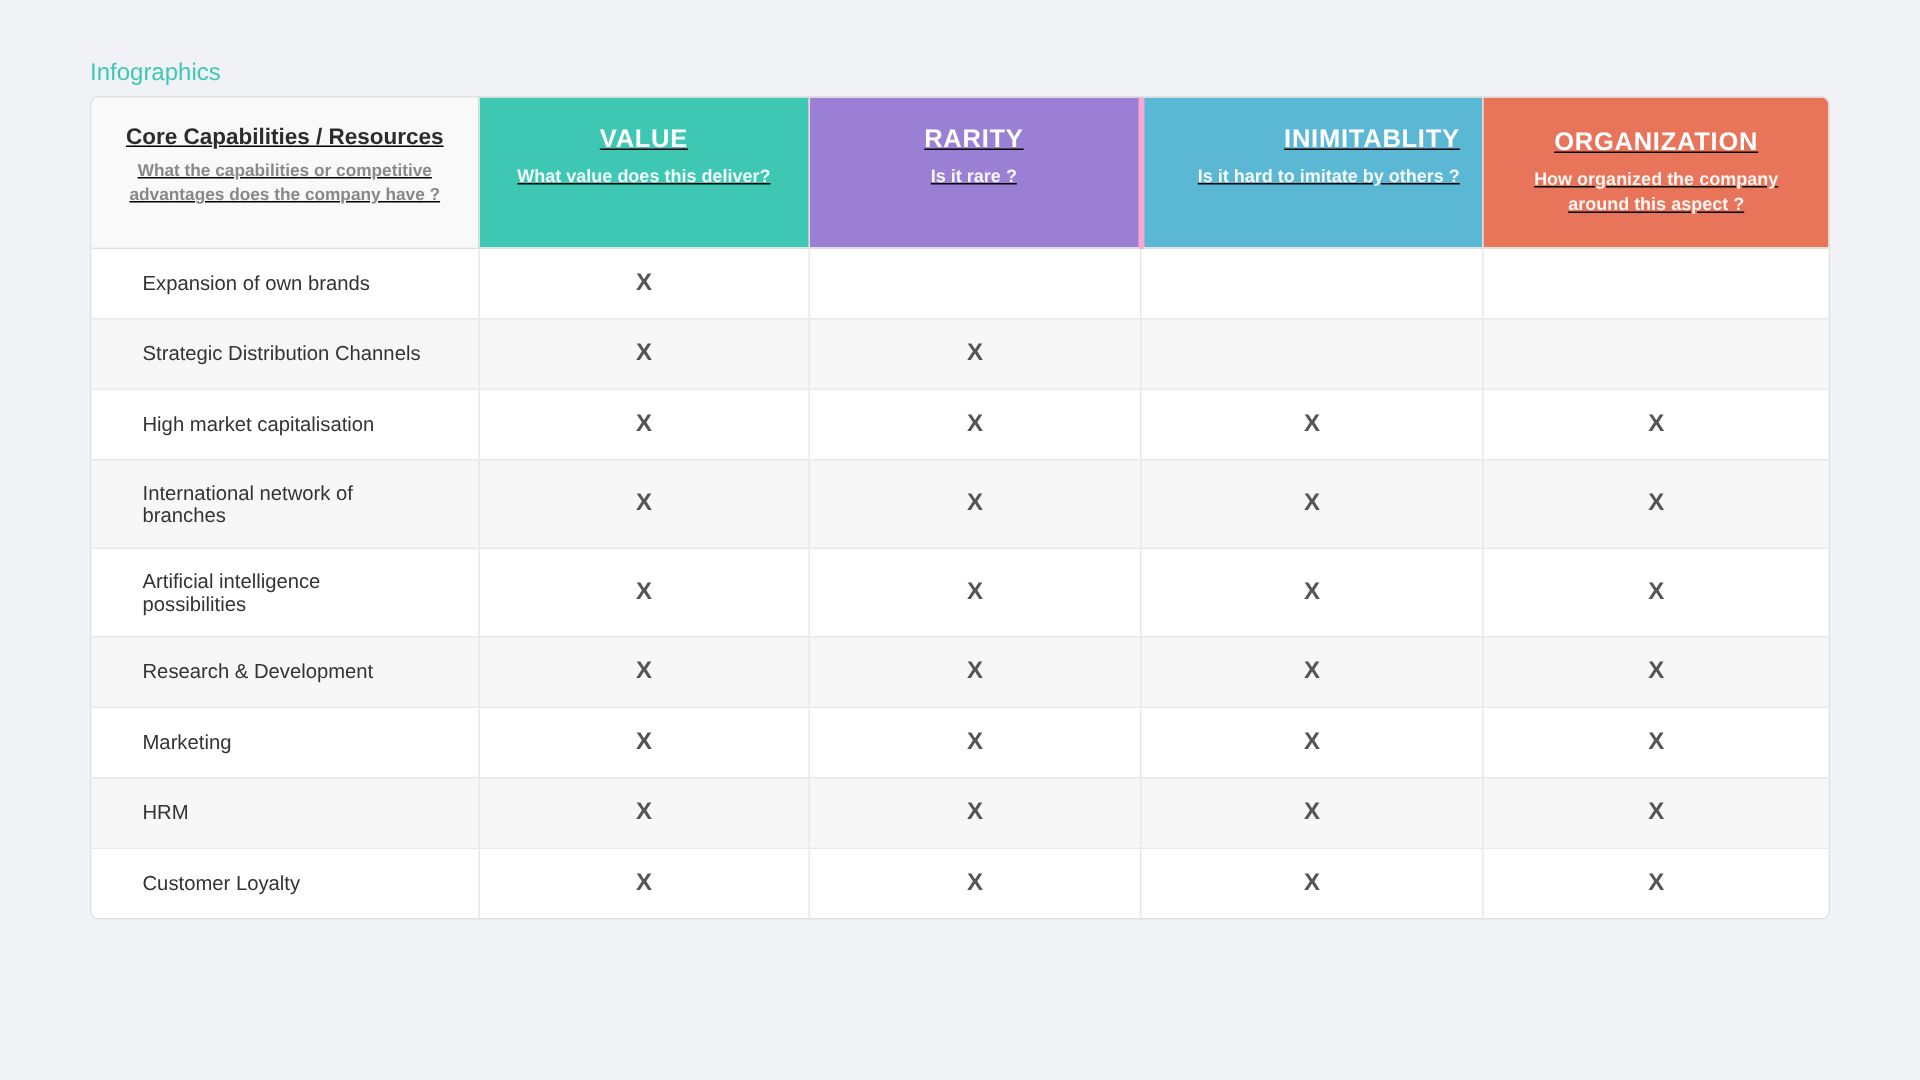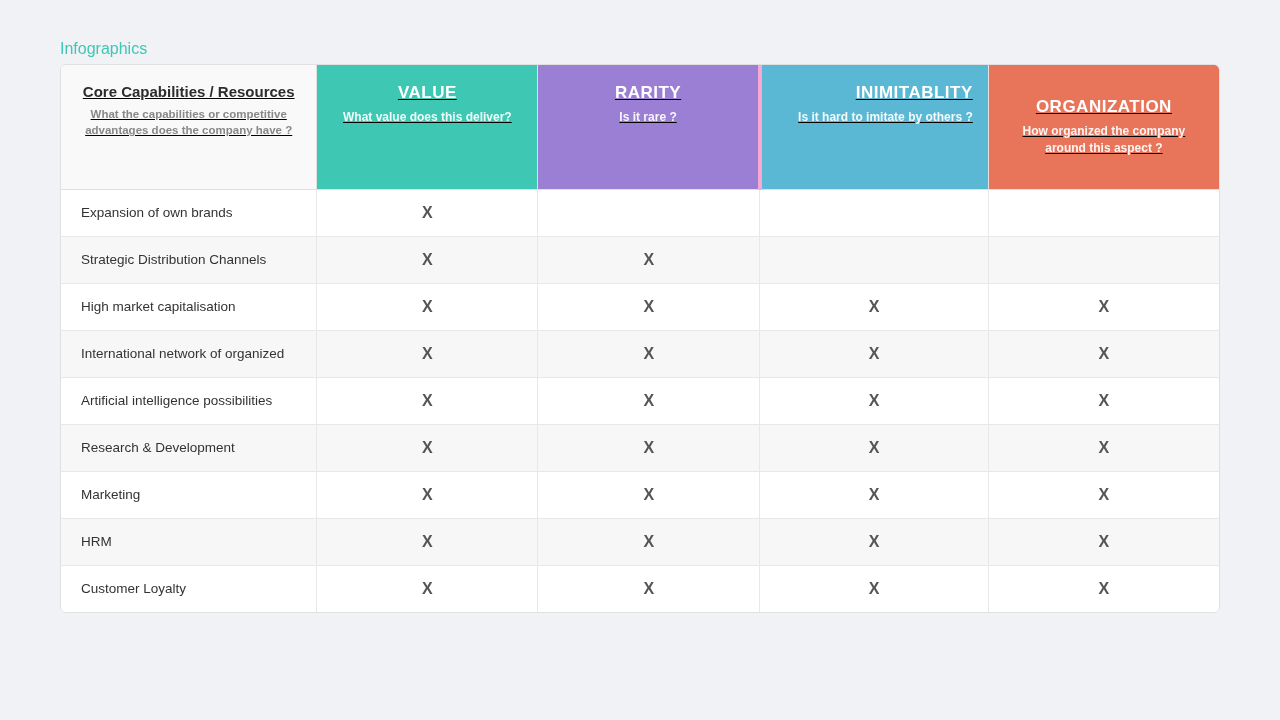--- a/index.html
+++ b/index.html
@@ -100,21 +100,21 @@
       border-right: 1px solid #e0e0e0;
       border-bottom: 1px solid #e0e0e0;
       padding: 18px 15px;
       text-align: right;
       width: 240px;
     }
 
     .th-organization {
       background: #e8745a;
       border-bottom: 1px solid #e0e0e0;
-      padding: 32px 15px;
+      padding: 20px 15px;
       text-align: center;
       width: 240px;
       margin-left: 33px;
     }
 
     .col-header-title {
       font-size: 17px;
       font-weight: 700;
       color: #fff;
       letter-spacing: 0.5px;
@@ -137,21 +137,21 @@
 
     tbody tr:nth-child(odd) {
       background: #fff;
     }
 
     tbody tr:nth-child(even) {
       background: #f7f7f7;
     }
 
     tbody td {
-      padding: 14px 20px;
+      padding: 14px 34px;
       font-size: 13px;
       color: #444;
       border-right: 1px solid #e8e8e8;
       text-align: center;
       height: 44px;
     }
 
     tbody td:first-child {
       text-align: left;
       font-size: 13.5px;
@@ -216,21 +216,21 @@
             <td></td>
           </tr>
           <tr>
             <td>High market capitalisation</td>
             <td><span class="x-mark">X</span></td>
             <td><span class="x-mark">X</span></td>
             <td><span class="x-mark">X</span></td>
             <td><span class="x-mark">X</span></td>
           </tr>
           <tr>
-            <td>International network of organized</td>
+            <td>International network of branches</td>
             <td><span class="x-mark">X</span></td>
             <td><span class="x-mark">X</span></td>
             <td><span class="x-mark">X</span></td>
             <td><span class="x-mark">X</span></td>
           </tr>
           <tr>
             <td>Artificial intelligence possibilities</td>
             <td><span class="x-mark">X</span></td>
             <td><span class="x-mark">X</span></td>
             <td><span class="x-mark">X</span></td>

